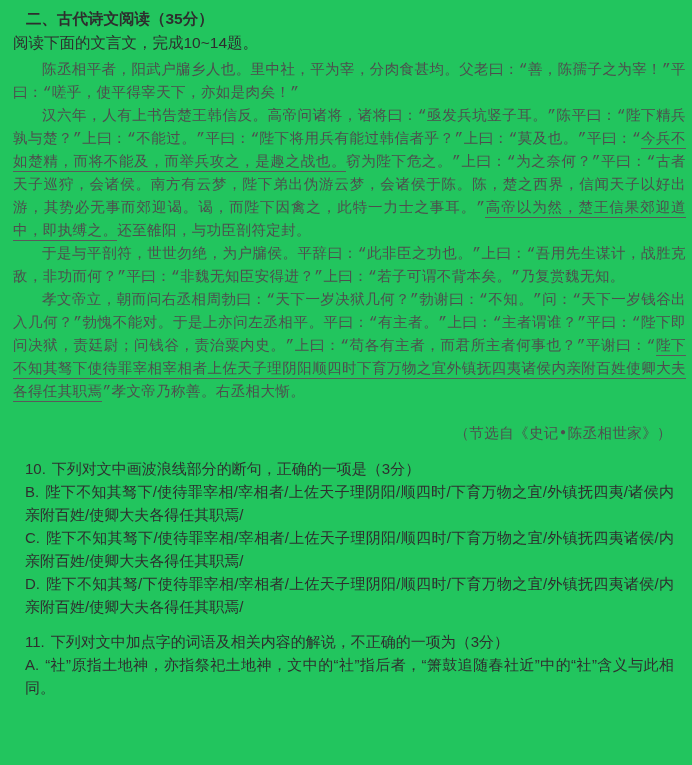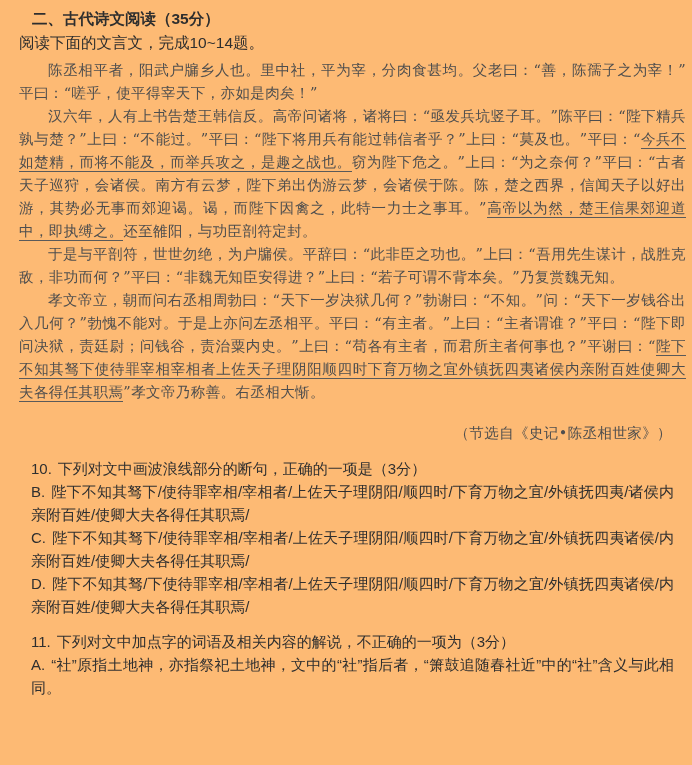--- a/index.html
+++ b/index.html
@@ -5,22 +5,22 @@
   html, body {
     margin: 0;
     padding: 0;
     background: #f6f6f5;
     font-family: "Liberation Sans", sans-serif;
   }
   .page {
     width: 692px;
     min-height: 765px;
     box-sizing: border-box;
-    padding: 6px 6px 8px 19px;
-    background: #fdba74;
+    padding: 6px 6px 8px 13px;
+    background: #22c55e;
     color: #303030;
   }
   .h1 {
     margin: 2px 0 0 13px;
     font-size: 15.5px;
     line-height: 22px;
     font-weight: 700;
     color: #2e2e2e;
   }
   .h2 {
@@ -41,20 +41,21 @@
     font-family: "DejaVu Serif", serif;
     font-size: 14.5px;
     color: #4e4e4e;
     letter-spacing: 0.4px;
   }
   .passage p.para {
     margin: 0;
     text-indent: 2em;
     line-height: 23px;
     text-align: justify;
+    font-family: Liberation Mono, monospace;
   }
   .u {
     border-bottom: 1.4px solid #5a5a5a;
     padding-bottom: 1px;
   }
   .attribution {
     margin: 18px 14px 3px 0;
     text-align: right;
     line-height: 23px;
     text-indent: 0;

